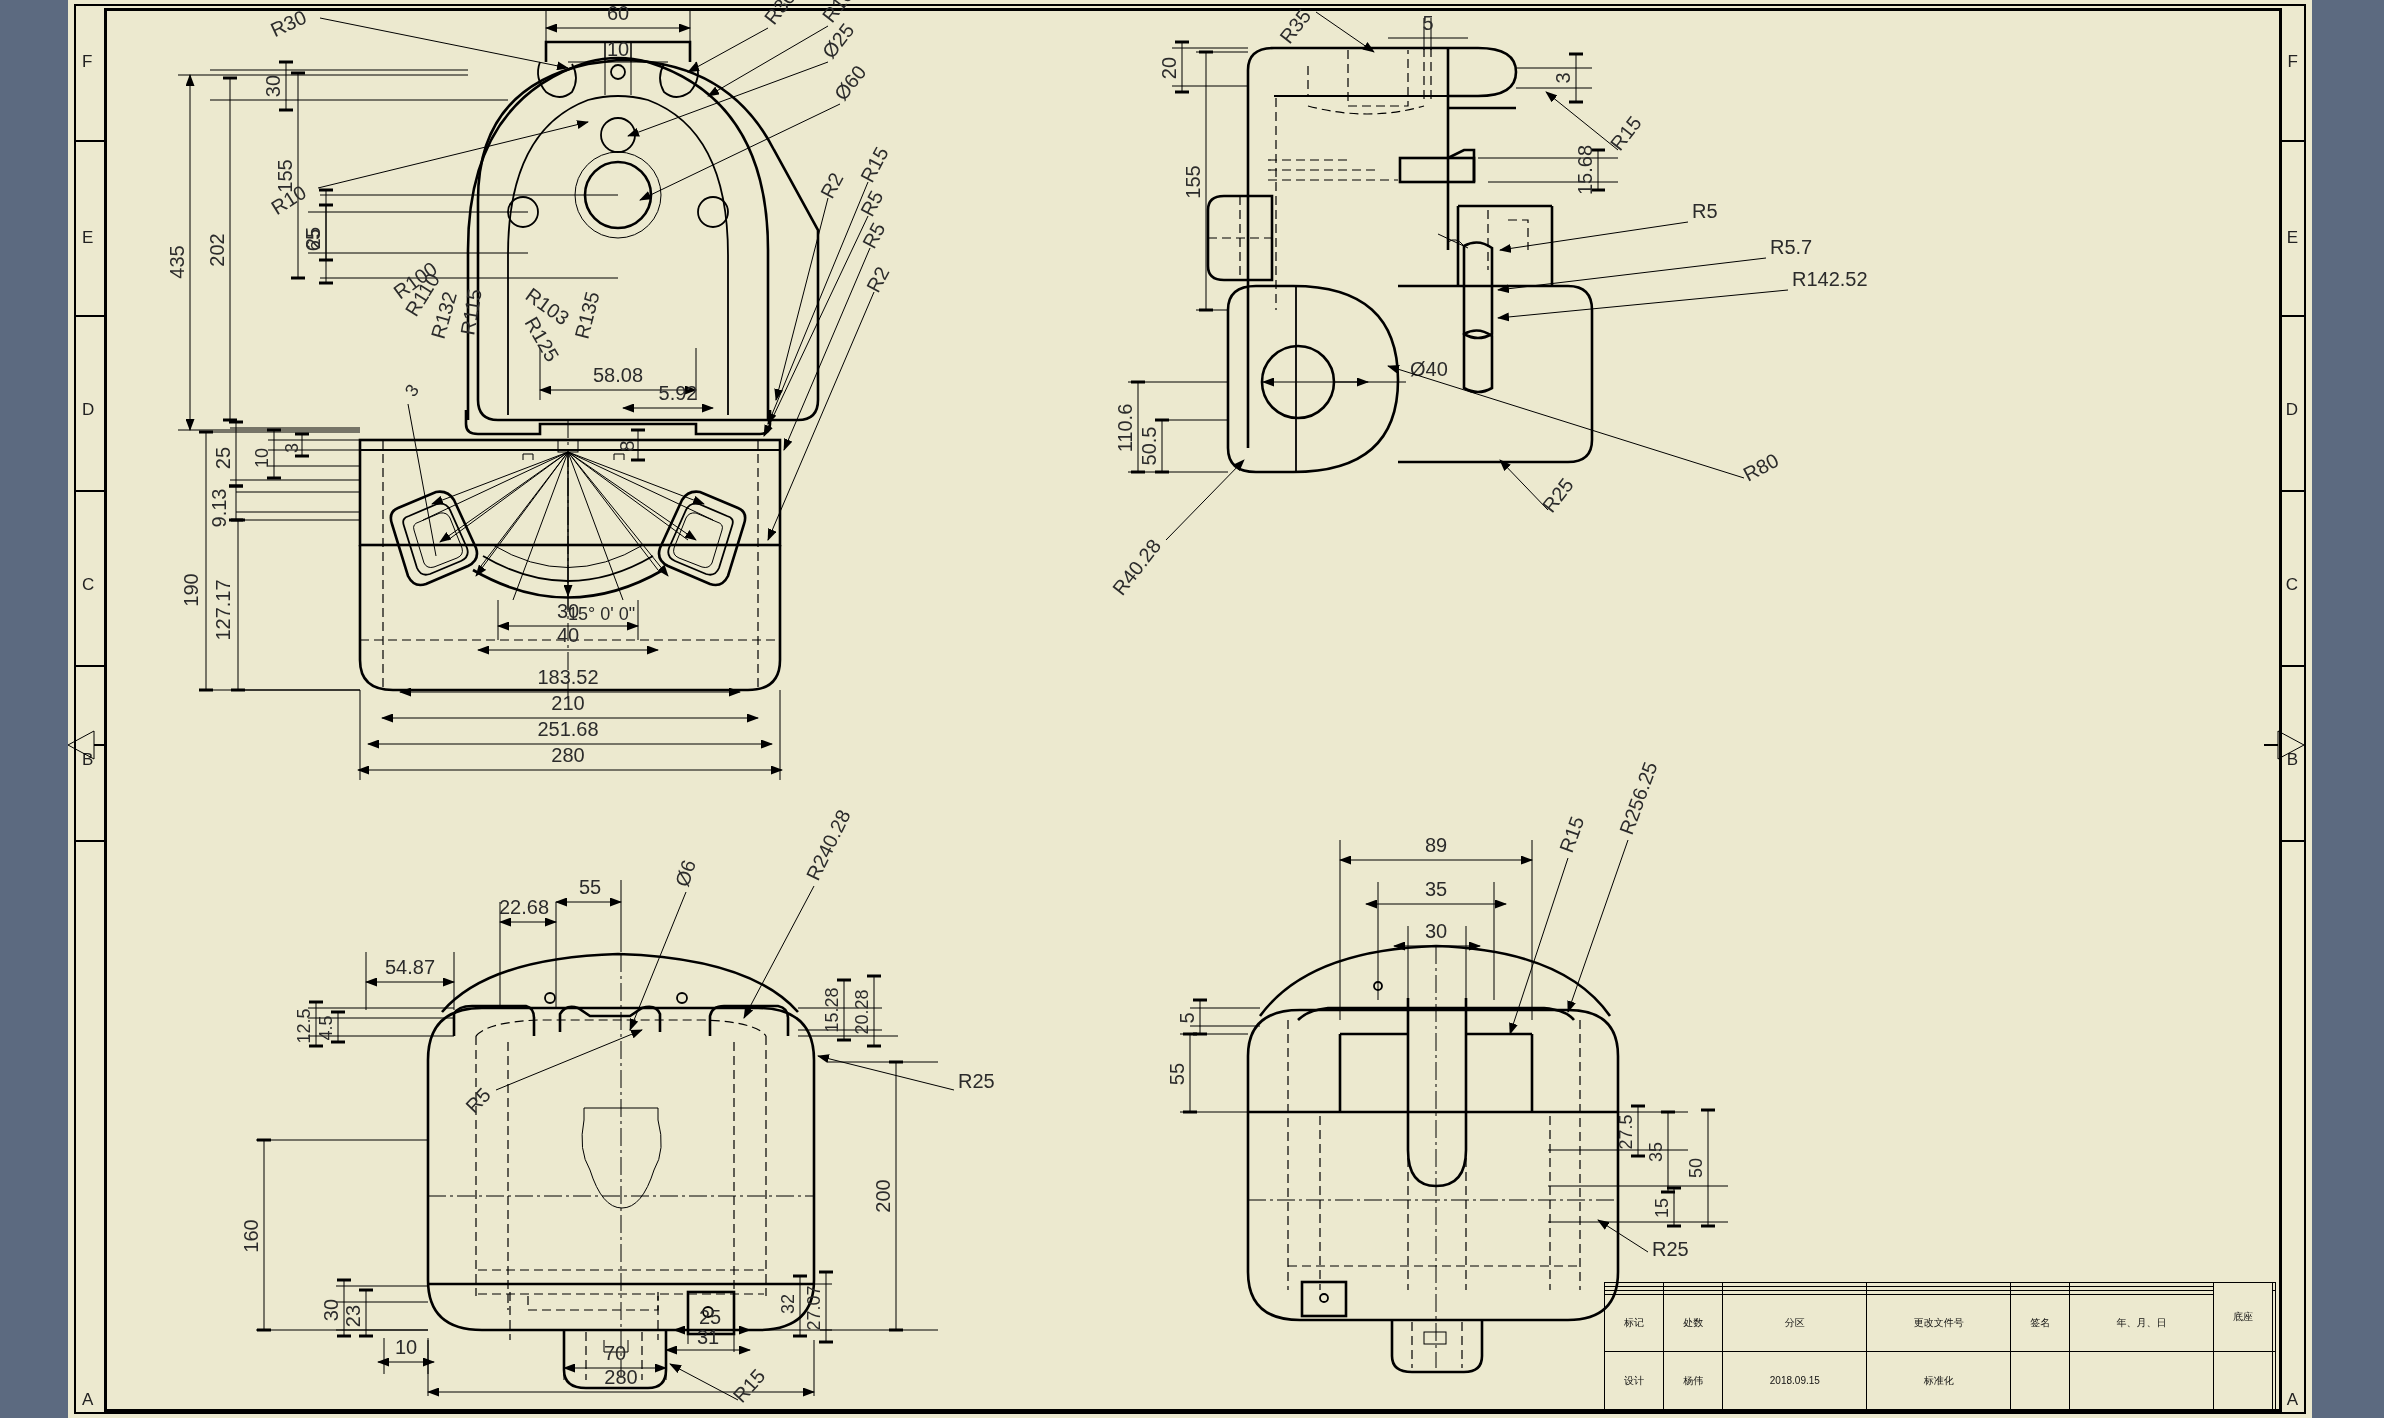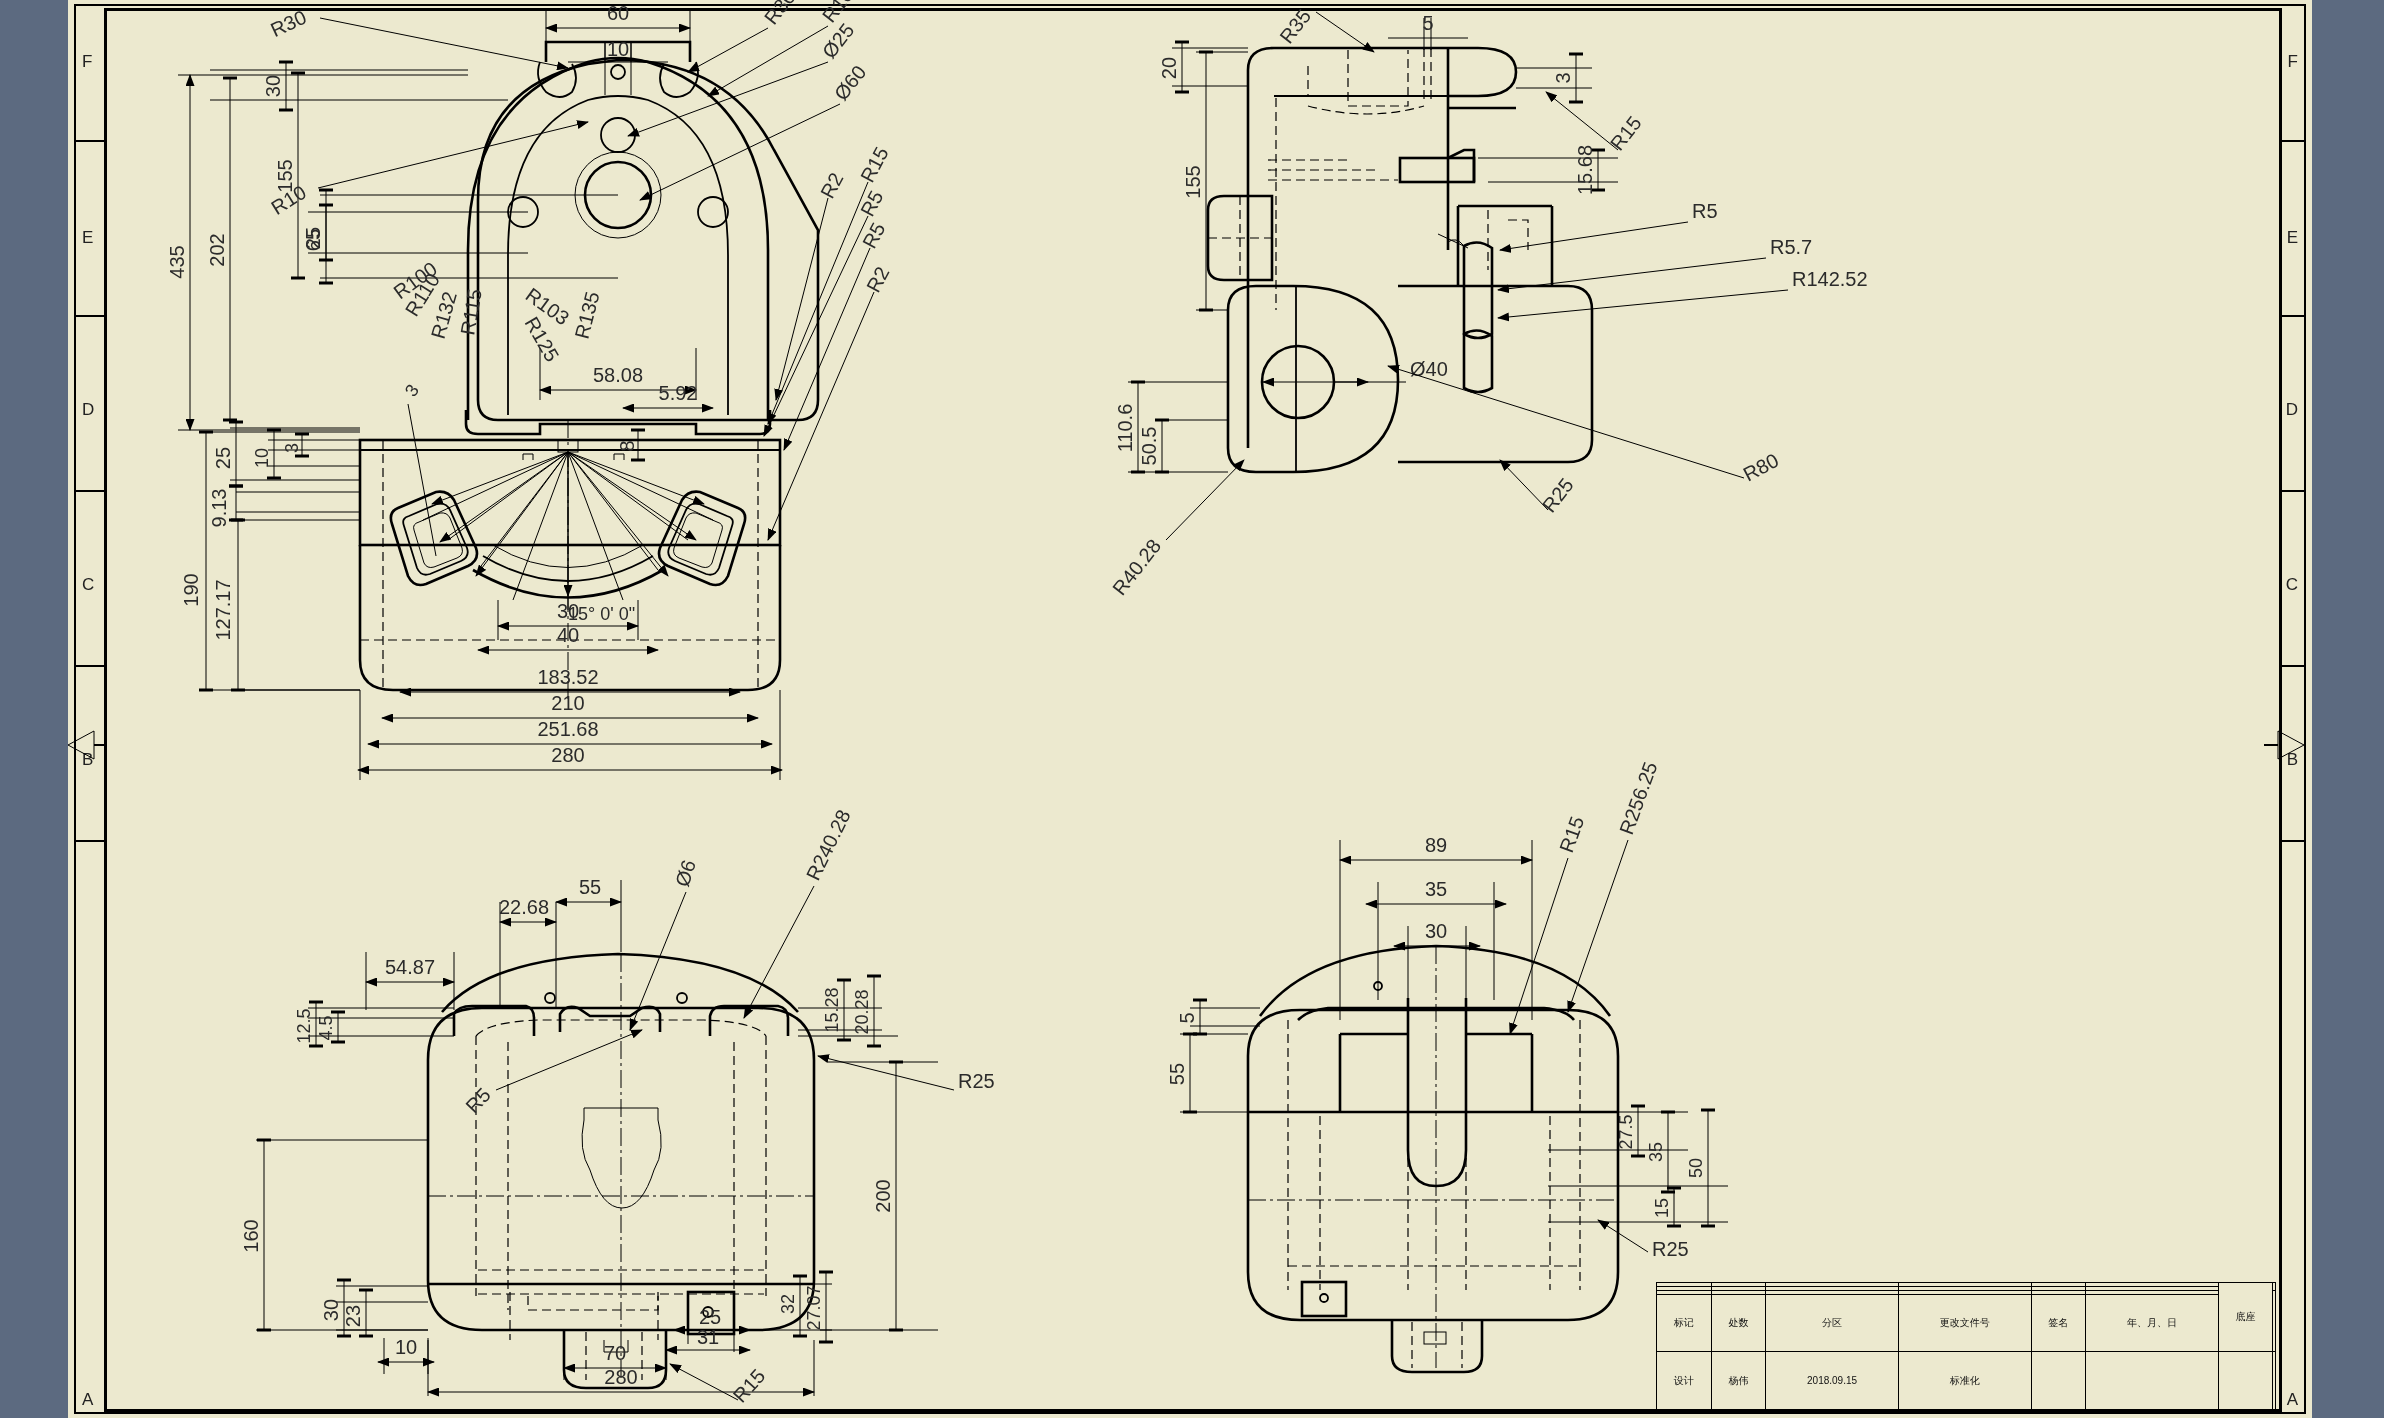--- a/index.html
+++ b/index.html
@@ -27,21 +27,21 @@
   .dim{font-size:20px;}
   .dim-s{font-size:18px;}
   .lead{stroke:#000;stroke-width:1;fill:none;}
   .thin{stroke:#000;stroke-width:1;fill:none;}
   .thick{stroke:#000;stroke-width:2.6;fill:none;}
   .med{stroke:#000;stroke-width:1.8;fill:none;}
   .dash{stroke:#000;stroke-width:1.2;fill:none;stroke-dasharray:9 5;}
   .center{stroke:#000;stroke-width:1;fill:none;stroke-dasharray:18 4 3 4;}
 
   
-  #titleblock{position:absolute;right:36px;bottom:8px;width:620px;height:128px;}
+  #titleblock{position:absolute;right:36px;bottom:8px;width:672px;height:128px;}
   #titleblock table{border-collapse:collapse;width:100%;height:100%;}
   #titleblock td{border:1.5px solid #000;font-size:10px;text-align:center;color:#111;padding:0;}
   .tb-title{font-size:44px;font-family:"Liberation Serif",serif;color:#111;}
   .tb-hdr{font-size:11px;}
 </style>
 </head>
 <body>
 
 <div id="app">
 

